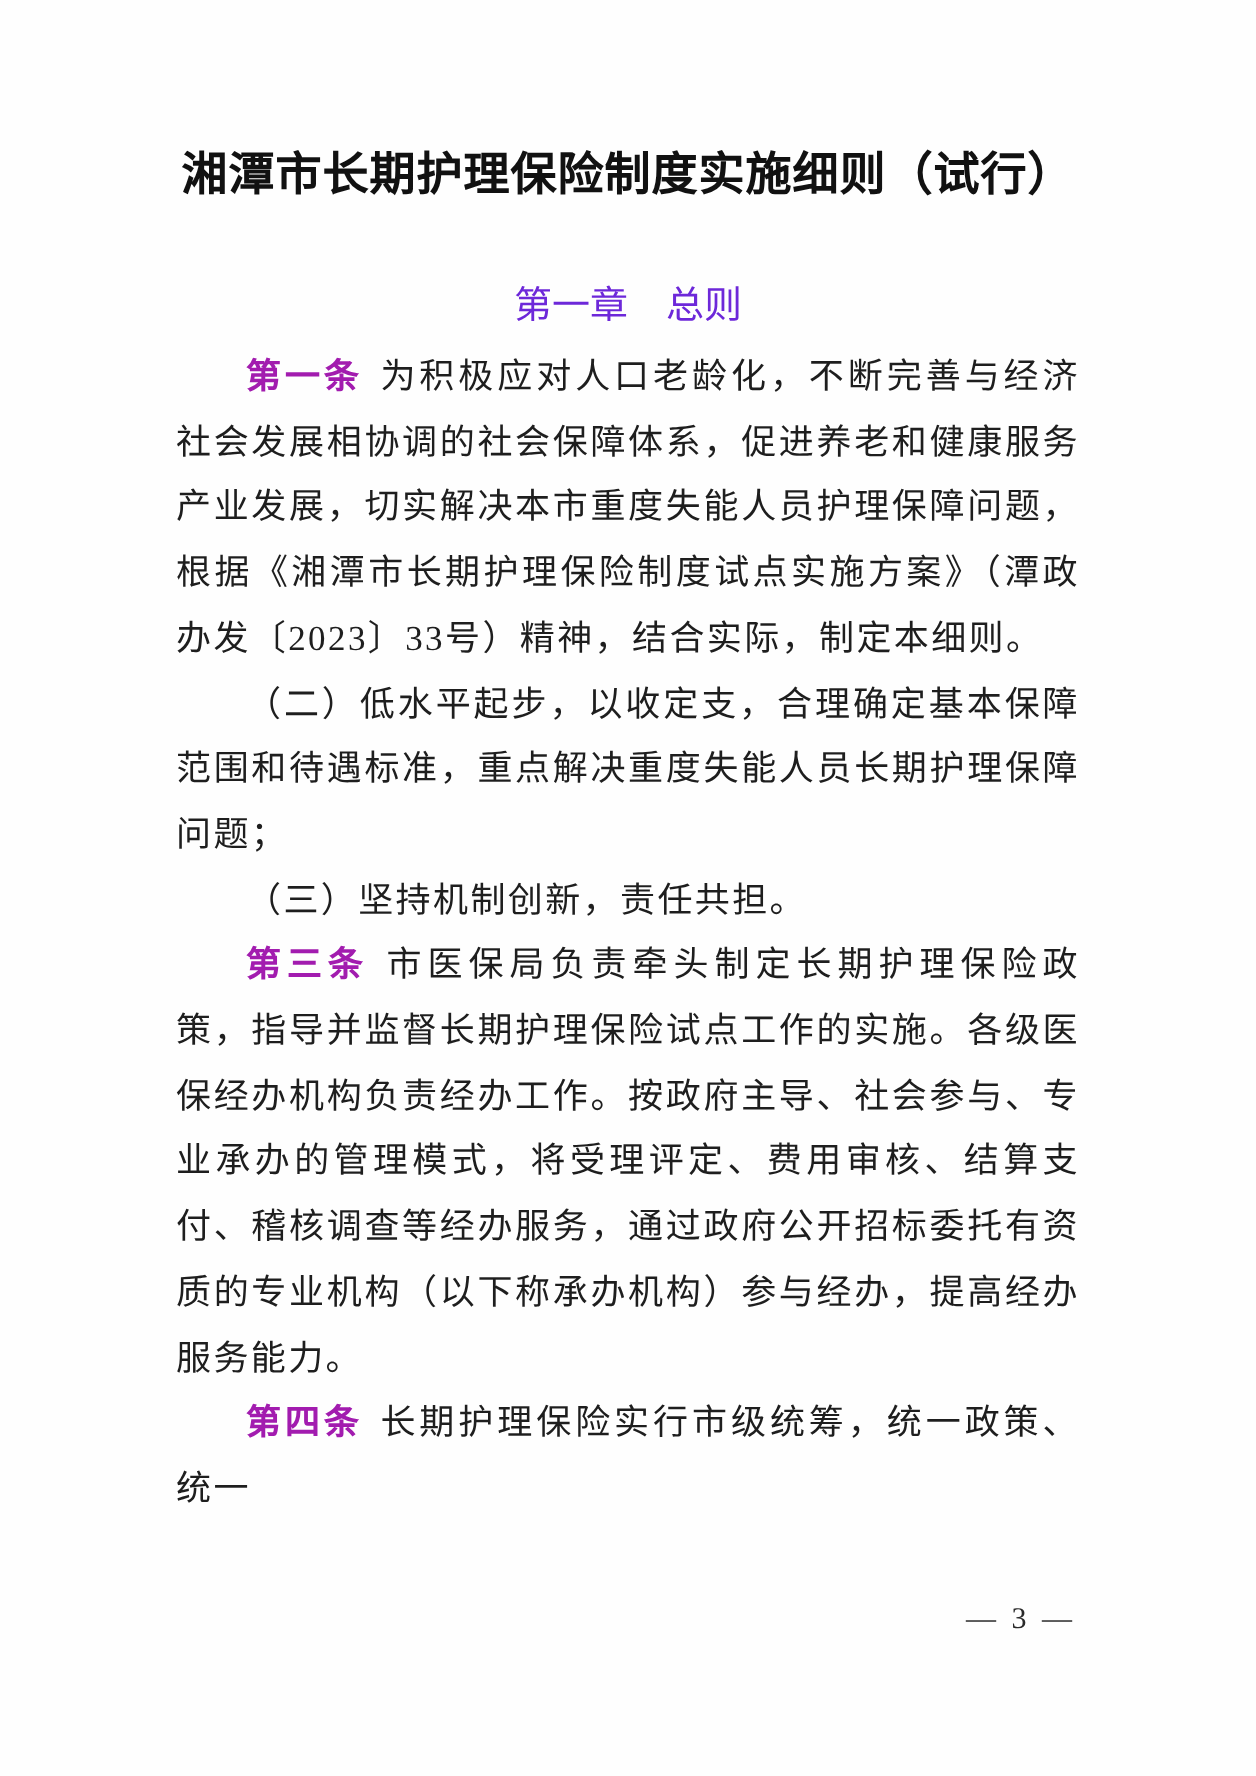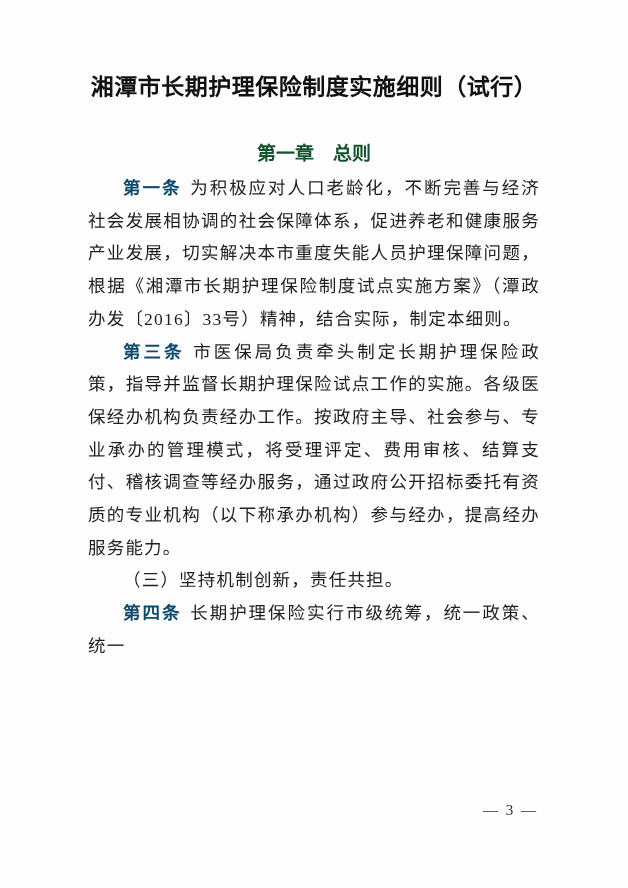--- a/index.html
+++ b/index.html
@@ -24,43 +24,43 @@
     line-height: 36px;
     font-weight: bold;
     text-align: center;
     letter-spacing: 0.5px;
     color: #111111;
   }
   .chapter {
     margin: 34px 0 0 0;
     font-size: 19px;
     line-height: 28px;
-    font-weight: bold;
+    font-weight: normal;
     text-align: center;
-    color: #14532d;
+    color: #6d28d9;
   }
   .chapter-num {
     margin-right: 1em;
   }
   .doc-body {
     margin: 4px 88px 0 88px;
     font-size: 17.5px;
     line-height: 32.7px;
     text-align: justify;
     text-justify: inter-ideograph;
     letter-spacing: 1.2px;
   }
   .para {
     margin: 0;
     text-indent: 2em;
   }
   .article-lead:not(:empty) {
     margin-right: 0.5em;
     font-weight: bold;
-    color: #0c4a6e;
+    color: #a21caf;
   }
   .page-number {
     position: absolute;
     top: 802px;
     right: 90px;
     font-size: 15px;
     letter-spacing: 2px;
     color: #2a2a2a;
   }
 </style>
@@ -69,27 +69,28 @@
 
 <div class="page">
 
   <h1 class="doc-title">湘潭市长期护理保险制度实施细则（试行）</h1>
 
   <h2 class="chapter">
     <span class="chapter-num">第一章</span><span>总则</span>
   </h2>
 
   <div class="doc-body">
-    <p class="para"><b class="article-lead">第一条</b><span>为积极应对人口老龄化，不断完善与经济社会发展相协调的社会保障体系，促进养老和健康服务产业发展，切实解决本市重度失能人员护理保障问题，根据《湘潭市长期护理保险制度试点实施方案》（潭政办发〔2016〕33号）精神，结合实际，制定本细则。</span></p>
+    <p class="para"><b class="article-lead">第一条</b><span>为积极应对人口老龄化，不断完善与经济社会发展相协调的社会保障体系，促进养老和健康服务产业发展，切实解决本市重度失能人员护理保障问题，根据《湘潭市长期护理保险制度试点实施方案》（潭政办发〔2023〕33号）精神，结合实际，制定本细则。</span></p>
 
 
 
+    <p class="para"><b class="article-lead"></b><span>（二）低水平起步，以收定支，合理确定基本保障范围和待遇标准，重点解决重度失能人员长期护理保障问题；</span></p>
+
+    <p class="para"><b class="article-lead"></b><span>（三）坚持机制创新，责任共担。</span></p>
 
     <p class="para"><b class="article-lead">第三条</b><span>市医保局负责牵头制定长期护理保险政策，指导并监督长期护理保险试点工作的实施。各级医保经办机构负责经办工作。按政府主导、社会参与、专业承办的管理模式，将受理评定、费用审核、结算支付、稽核调查等经办服务，通过政府公开招标委托有资质的专业机构（以下称承办机构）参与经办，提高经办服务能力。</span></p>
-
-    <p class="para"><b class="article-lead"></b><span>（三）坚持机制创新，责任共担。</span></p>
 
     <p class="para"><b class="article-lead">第四条</b><span>长期护理保险实行市级统筹，统一政策、统一</span></p>
   </div>
 
   <div class="page-number">— 3 —</div>
 
 </div>
 
 </body></html>

